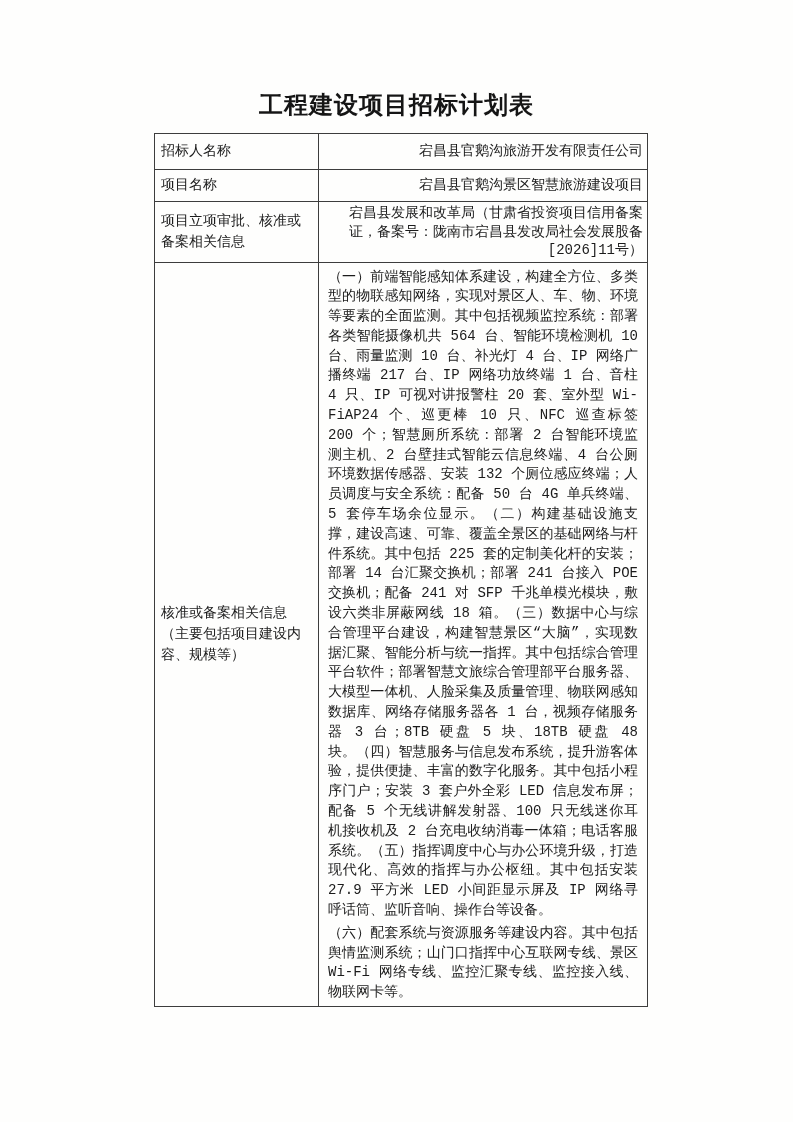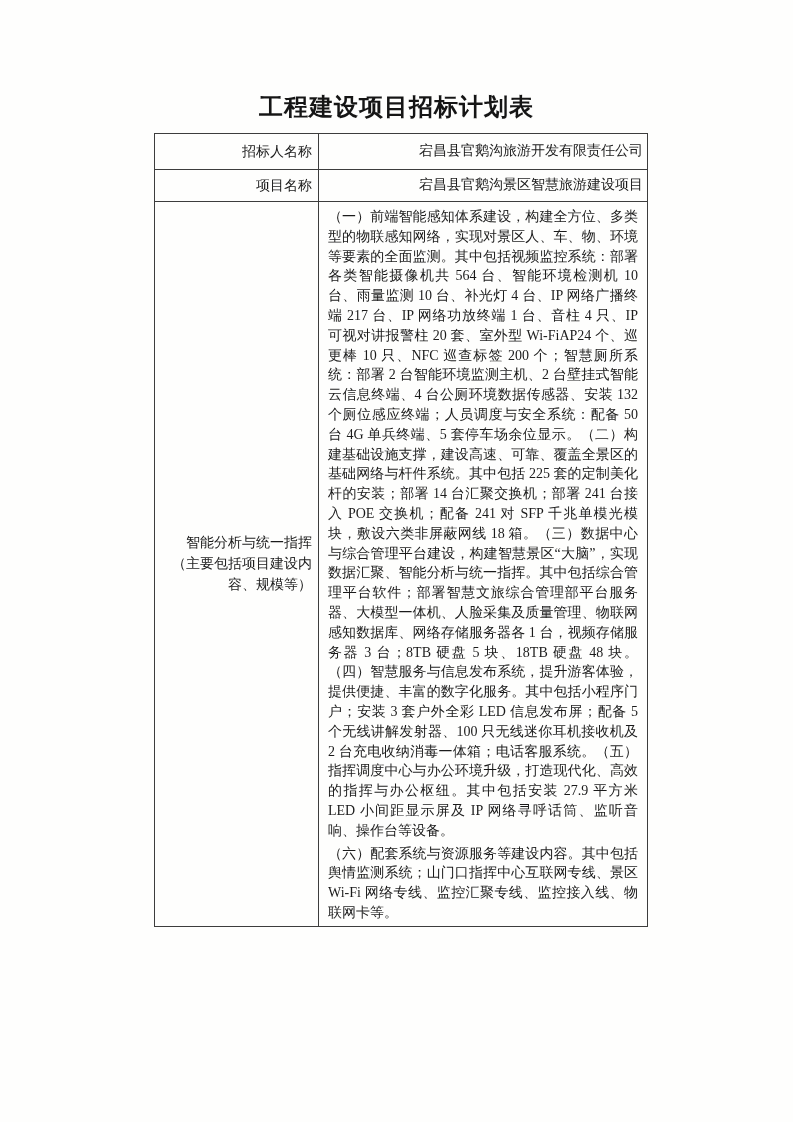--- a/index.html
+++ b/index.html
@@ -6,21 +6,21 @@
     margin: 0;
     padding: 0;
     background: #ffffff;
   }
   .page {
     position: relative;
     width: 793px;
     height: 1122px;
     background: #fefefdff;
     background-color: #fefefd;
-    font-family: Liberation Serif, serif;
+    font-family: Liberation Mono, monospace;
     color: #1b1b1b;
     overflow: hidden;
   }
   .doc-title {
     position: absolute;
     top: 90px;
     left: 0;
     width: 100%;
     margin: 0;
     text-align: center;
@@ -43,21 +43,21 @@
     font-size: 14px;
     color: #1b1b1b;
     overflow: hidden;
   }
   tr.r1 { height: 36px; }
   tr.r2 { height: 32px; }
   tr.r3 { height: 29px; }
   tr.r4 { height: 57px; }
   tr.r5 { height: 676px; }
   td.label-cell {
-    text-align: right;
+    text-align: left;
     vertical-align: middle;
     padding: 2px 6px;
     line-height: 21px;
   }
   td.value-cell {
     text-align: right;
     vertical-align: middle;
     padding: 2px 4px;
     line-height: 18.5px;
   }
@@ -90,23 +90,27 @@
         <td class="label-cell">招标人名称</td>
         <td class="value-cell">宕昌县官鹅沟旅游开发有限责任公司</td>
       </tr>
 
       <tr class="r2">
         <td class="label-cell">项目名称</td>
         <td class="value-cell">宕昌县官鹅沟景区智慧旅游建设项目</td>
       </tr>
 
 
+      <tr class="r4">
+        <td class="label-cell">项目立项审批、核准或备案相关信息</td>
+        <td class="value-cell">宕昌县发展和改革局（甘肃省投资项目信用备案证，备案号：陇南市宕昌县发改局社会发展股备[2026]11号）</td>
+      </tr>
 
       <tr class="r5">
-        <td class="label-cell">智能分析与统一指挥（主要包括项目建设内容、规模等）</td>
+        <td class="label-cell">核准或备案相关信息（主要包括项目建设内容、规模等）</td>
         <td class="content-cell">
           <p>（一）前端智能感知体系建设，构建全方位、多类型的物联感知网络，实现对景区人、车、物、环境等要素的全面监测。其中包括视频监控系统：部署各类智能摄像机共 564 台、智能环境检测机 10 台、雨量监测 10 台、补光灯 4 台、IP 网络广播终端 217 台、IP 网络功放终端 1 台、音柱 4 只、IP 可视对讲报警柱 20 套、室外型 Wi-FiAP24 个、巡更棒 10 只、NFC 巡查标签 200 个；智慧厕所系统：部署 2 台智能环境监测主机、2 台壁挂式智能云信息终端、4 台公厕环境数据传感器、安装 132 个厕位感应终端；人员调度与安全系统：配备 50 台 4G 单兵终端、5 套停车场余位显示。（二）构建基础设施支撑，建设高速、可靠、覆盖全景区的基础网络与杆件系统。其中包括 225 套的定制美化杆的安装；部署 14 台汇聚交换机；部署 241 台接入 POE 交换机；配备 241 对 SFP 千兆单模光模块，敷设六类非屏蔽网线 18 箱。（三）数据中心与综合管理平台建设，构建智慧景区“大脑”，实现数据汇聚、智能分析与统一指挥。其中包括综合管理平台软件；部署智慧文旅综合管理部平台服务器、大模型一体机、人脸采集及质量管理、物联网感知数据库、网络存储服务器各 1 台，视频存储服务器 3 台；8TB 硬盘 5 块、18TB 硬盘 48 块。（四）智慧服务与信息发布系统，提升游客体验，提供便捷、丰富的数字化服务。其中包括小程序门户；安装 3 套户外全彩 LED 信息发布屏；配备 5 个无线讲解发射器、100 只无线迷你耳机接收机及 2 台充电收纳消毒一体箱；电话客服系统。（五）指挥调度中心与办公环境升级，打造现代化、高效的指挥与办公枢纽。其中包括安装 27.9 平方米 LED 小间距显示屏及 IP 网络寻呼话筒、监听音响、操作台等设备。</p>
           <p>（六）配套系统与资源服务等建设内容。其中包括舆情监测系统；山门口指挥中心互联网专线、景区 Wi-Fi 网络专线、监控汇聚专线、监控接入线、物联网卡等。</p>
         </td>
       </tr>
     </tbody>
   </table>
 
 </div>
 

